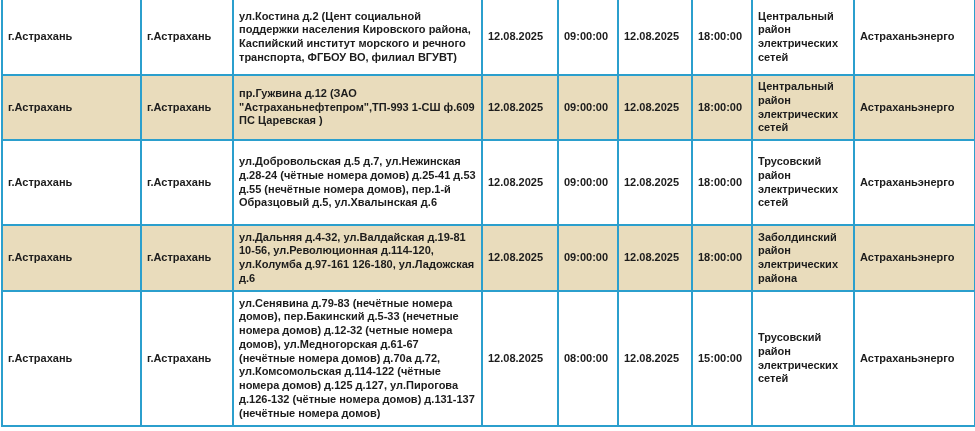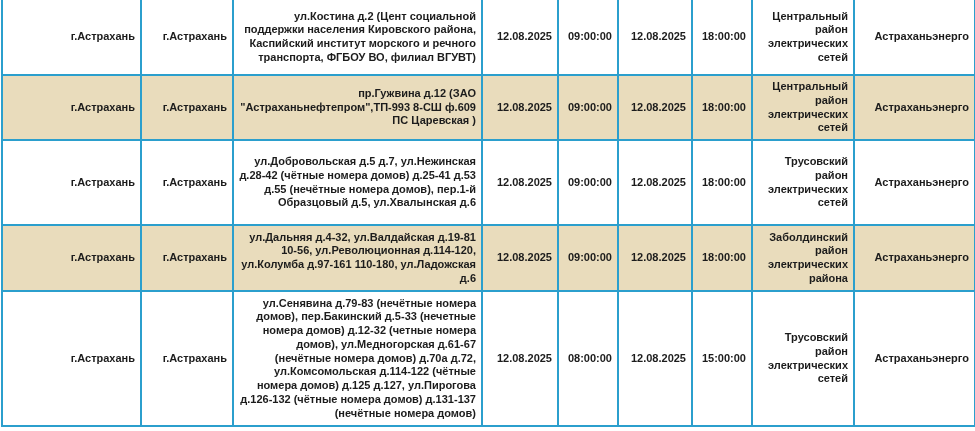--- a/index.html
+++ b/index.html
@@ -14,21 +14,21 @@
   table.outage-table {
     border-collapse: collapse;
     table-layout: fixed;
     width: 973px;
     margin-left: 1px;
     margin-top: 0;
   }
   .outage-table td {
     border: 2px solid #2b9fcd;
     background: #ffffff;
-    text-align: right;
+    text-align: left;
     vertical-align: middle;
     font-size: 11px;
     font-weight: 700;
     color: #1c1c1c;
     line-height: 1.25;
     padding: 2px 5px;
     word-wrap: break-word;
     box-sizing: border-box;
   }
   .outage-table tr.alt td {
@@ -66,43 +66,43 @@
       <td>12.08.2025</td>
       <td>09:00:00</td>
       <td>12.08.2025</td>
       <td>18:00:00</td>
       <td>Центральный район электрических сетей</td>
       <td>Астраханьэнерго</td>
     </tr>
     <tr class="r2 alt">
       <td>г.Астрахань</td>
       <td>г.Астрахань</td>
-      <td>пр.Гужвина д.12 (ЗАО "Астраханьнефтепром",ТП-993 8-СШ ф.609 ПС Царевская )</td>
+      <td>пр.Гужвина д.12 (ЗАО "Астраханьнефтепром",ТП-993 1-СШ ф.609 ПС Царевская )</td>
       <td>12.08.2025</td>
       <td>09:00:00</td>
       <td>12.08.2025</td>
       <td>18:00:00</td>
       <td>Центральный район электрических сетей</td>
       <td>Астраханьэнерго</td>
     </tr>
     <tr class="r3">
       <td>г.Астрахань</td>
       <td>г.Астрахань</td>
-      <td>ул.Добровольская д.5 д.7, ул.Нежинская д.28-42 (чётные номера домов) д.25-41 д.53 д.55 (нечётные номера домов), пер.1-й Образцовый д.5, ул.Хвалынская д.6</td>
+      <td>ул.Добровольская д.5 д.7, ул.Нежинская д.28-24 (чётные номера домов) д.25-41 д.53 д.55 (нечётные номера домов), пер.1-й Образцовый д.5, ул.Хвалынская д.6</td>
       <td>12.08.2025</td>
       <td>09:00:00</td>
       <td>12.08.2025</td>
       <td>18:00:00</td>
       <td>Трусовский район электрических сетей</td>
       <td>Астраханьэнерго</td>
     </tr>
     <tr class="r4 alt">
       <td>г.Астрахань</td>
       <td>г.Астрахань</td>
-      <td>ул.Дальняя д.4-32, ул.Валдайская д.19-81 10-56, ул.Революционная д.114-120, ул.Колумба д.97-161 110-180, ул.Ладожская д.6</td>
+      <td>ул.Дальняя д.4-32, ул.Валдайская д.19-81 10-56, ул.Революционная д.114-120, ул.Колумба д.97-161 126-180, ул.Ладожская д.6</td>
       <td>12.08.2025</td>
       <td>09:00:00</td>
       <td>12.08.2025</td>
       <td>18:00:00</td>
       <td>Заболдинский район электрических района</td>
       <td>Астраханьэнерго</td>
     </tr>
     <tr class="r5">
       <td>г.Астрахань</td>
       <td>г.Астрахань</td>

